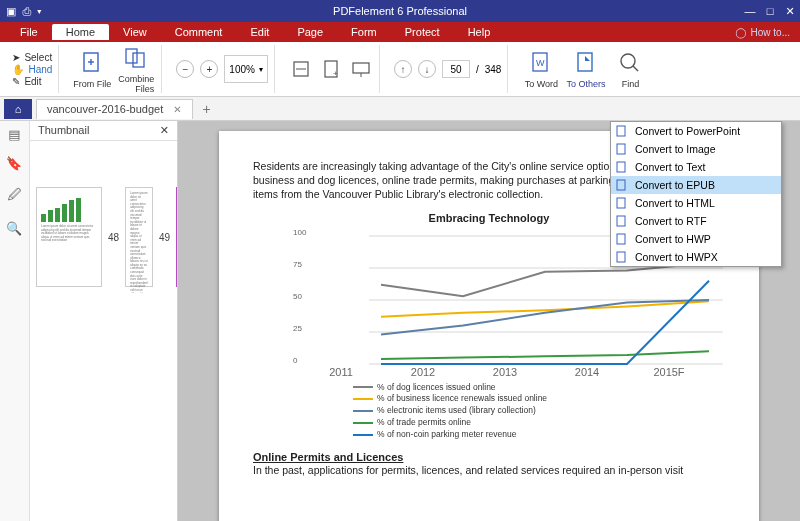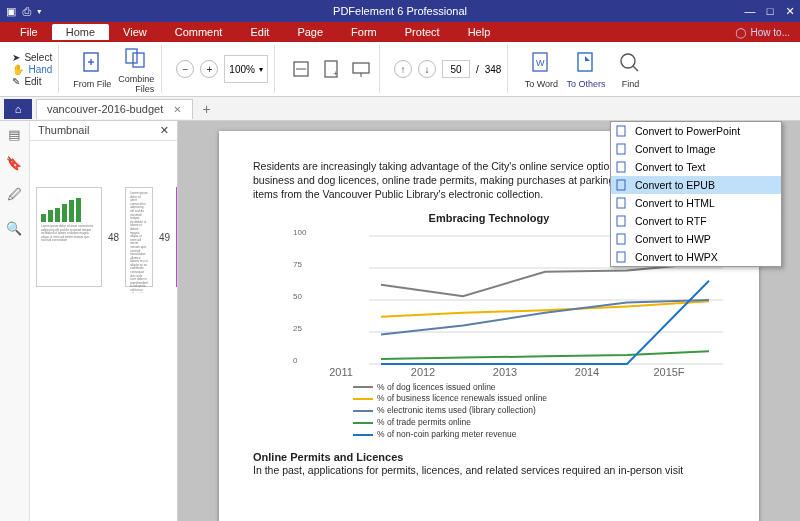--- a/index.html
+++ b/index.html
@@ -43,21 +43,21 @@
 .thumb-head { font-size:11px; color:#444; padding:3px 8px; display:flex; justify-content:space-between; border-bottom:1px solid #e0e0e0;}
 .thumbs { overflow:auto; padding:6px; display:flex; flex-direction:row; align-items:center; gap:6px;}
 .thumb { width:76px; height:100px; border:1px solid #ccc; background:#fff; font-size:3px; padding:4px; position:relative; color:#555;}
 .thumb.sel{border:2px solid #b64bc8;}
 .thumb-num{font-size:10px;color:#444;}
 
 .canvas { flex:1; background:#c2c2c2; position:relative; overflow:hidden; display:flex; justify-content:center;}
 .page { width:540px; min-height:480px; background:#fff; margin-top:10px; box-shadow:0 1px 4px rgba(0,0,0,.4); padding:28px 34px; font-size:10.5px; color:#222; position:relative;}
 .page p{line-height:1.35; margin-bottom:8px;}
 .chart-title{font-weight:bold; text-align:center; margin:10px 0 4px; font-size:11px;}
-.sub-head{font-weight:bold; font-size:11px; margin-top:10px;}
+.sub-head{font-weight:bold; font-size:11px; margin-top:10px;text-decoration:underline;}
 .chart { width:400px; height:150px; margin:4px auto 4px; position:relative;}
 .chart .grid{position:absolute; left:40px; right:6px; top:4px; bottom:18px;}
 .chart .ylabel{position:absolute; left:4px; font-size:8px; color:#666; transform:translateY(-50%);}
 .chart .xlabel{position:absolute; bottom:0; font-size:11px; color:#666; transform:translateX(-50%);}
 .chart svg{position:absolute; left:40px; top:4px;}
 .legend{font-size:8.5px; color:#333; margin-left:100px; margin-top:2px;}
 .legend div{display:flex;align-items:center;gap:4px;line-height:1.4;}
 .lg-line{display:inline-block;width:20px;height:2px;}
 
 .dropdown { position:absolute; right:18px; top:0px; width:172px; background:#fff; border:1px solid #999; box-shadow:2px 2px 4px rgba(0,0,0,.25); z-index:50;}

